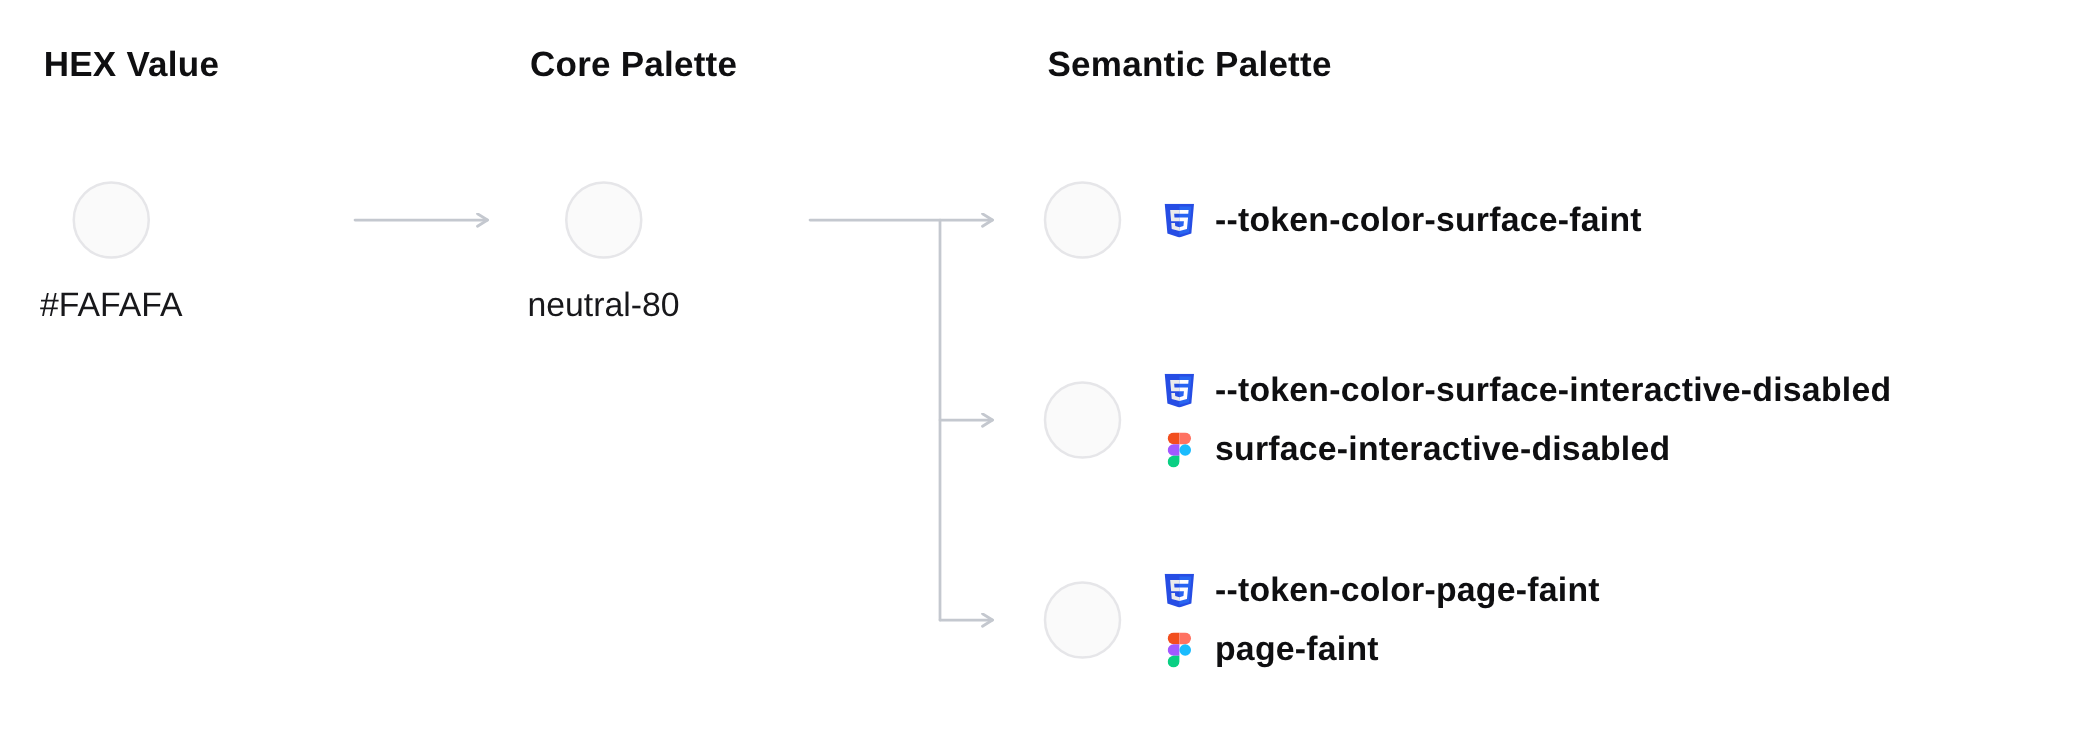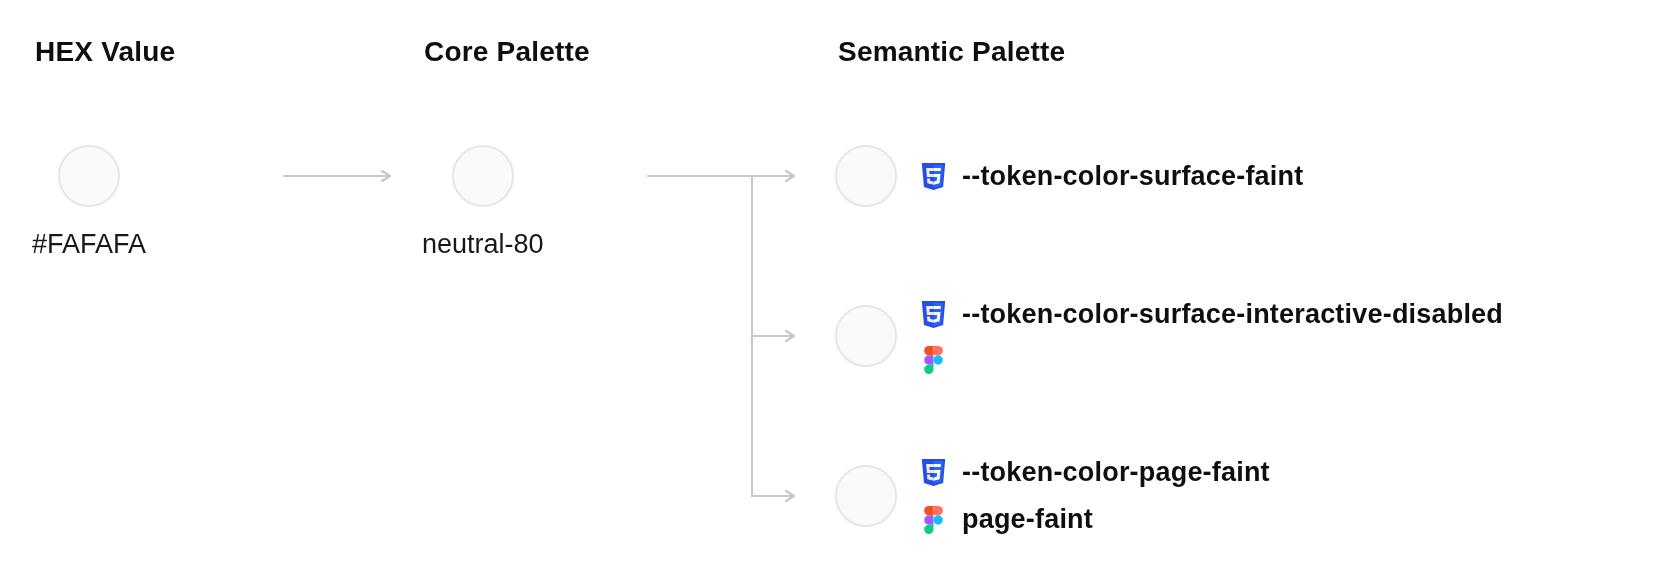--- a/index.html
+++ b/index.html
@@ -56,21 +56,21 @@
     color: #18181b;
     white-space: nowrap;
   }
 
   .sem-row {
     position: absolute;
     left: 835px;
     height: 116px;
     display: flex;
     align-items: center;
-    gap: 22px;
+    gap: 32px;
   }
   .sem-row-0 { top: 118px; }
   .sem-row-1 { top: 278px; justify-content: center; }
   .sem-row-2 { top: 438px; }
 
   .token-lines {
     display: flex;
     flex-direction: column;
     gap: 16px;
   }
@@ -167,20 +167,21 @@
       <div class="token-line">
         <span class="icon-box figma">
           <svg width="19" height="28" viewBox="0 0 24 36">
             <path fill="#F24E1E" d="M12 0H6a6 6 0 0 0 0 12h6z"></path>
             <path fill="#FF7262" d="M12 0h6a6 6 0 0 1 0 12h-6z"></path>
             <path fill="#A259FF" d="M12 12H6a6 6 0 0 0 0 12h6z"></path>
             <circle fill="#1ABCFE" cx="18" cy="18" r="6"></circle>
             <path fill="#0ACF83" d="M12 24H6a6 6 0 1 0 6 6z"></path>
           </svg>
         </span>
+        <span class="token-text">surface-interactive-disabled</span>
       </div>
     </div>
   </div>
 
   <div class="sem-row sem-row-2">
     <div class="swatch" style="border: 2px solid rgb(230, 230, 233); background-color: rgb(250, 250, 250);"></div>
     <div class="token-lines">
       <div class="token-line">
         <span class="icon-box css">
           <svg width="27" height="27" viewBox="0 0 512 512">

